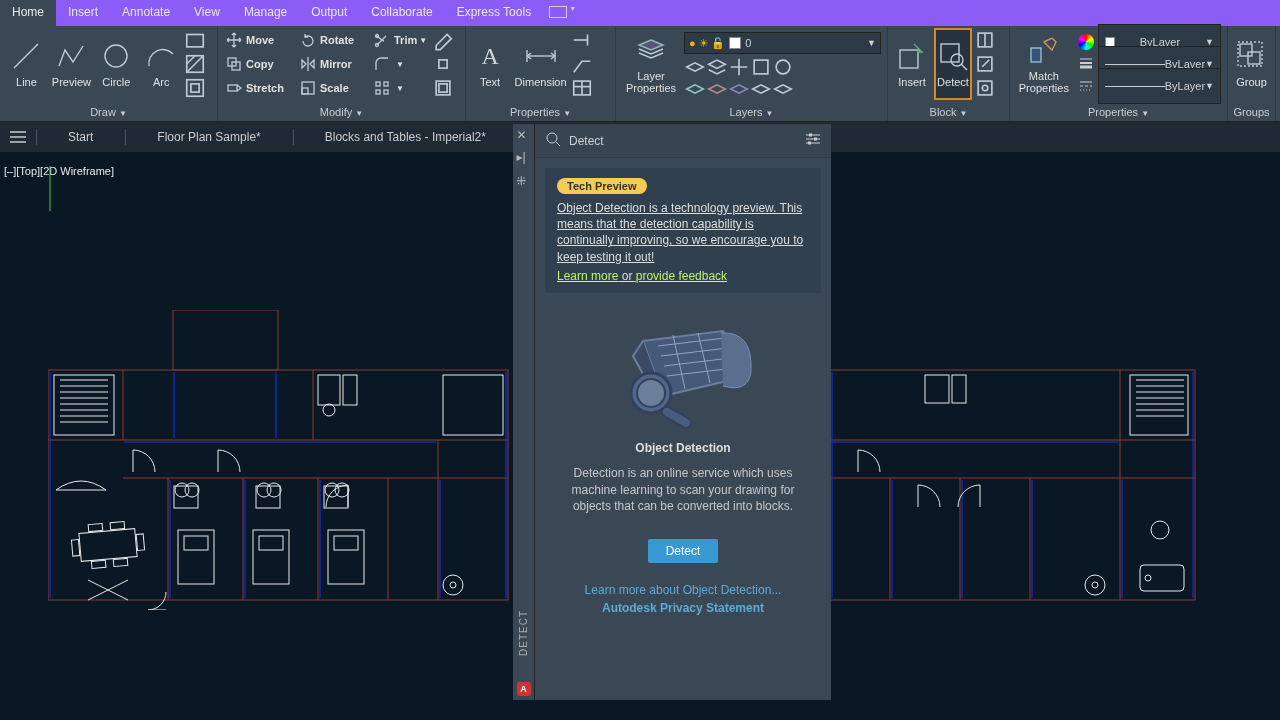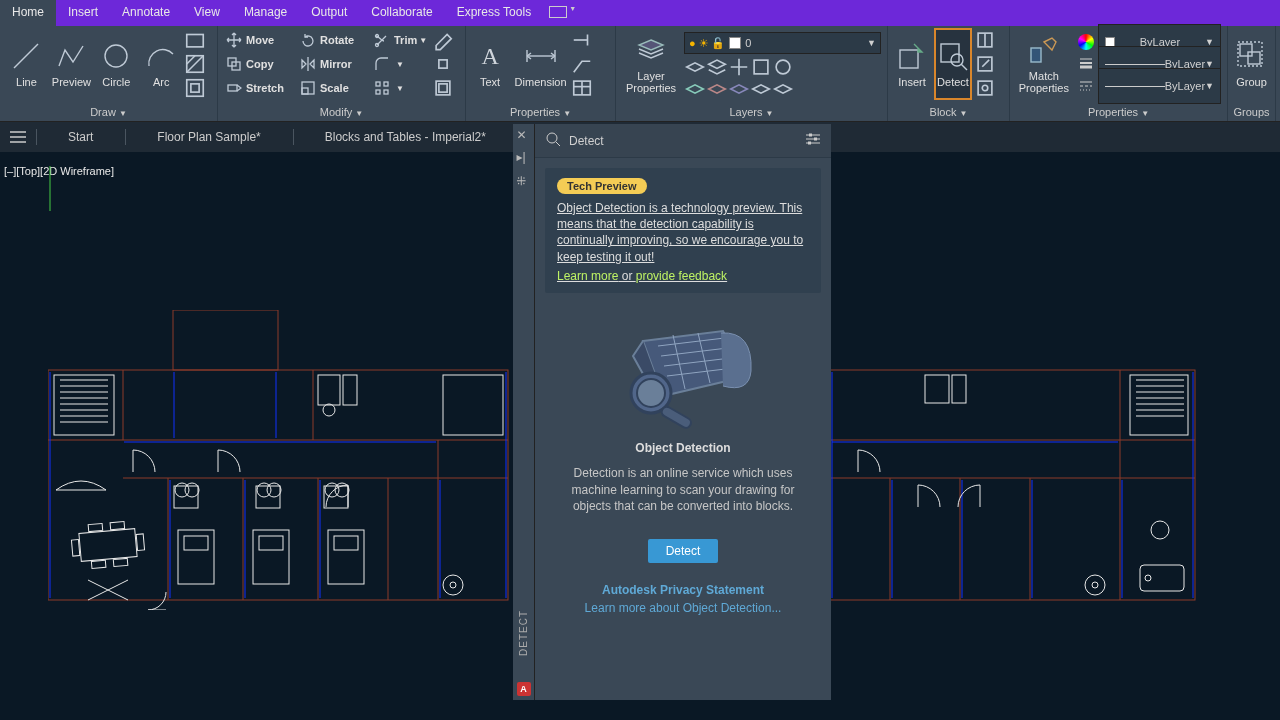--- a/index.html
+++ b/index.html
@@ -1,17 +1,17 @@
 <!DOCTYPE html>
 <html><head>
 <meta charset="utf-8">
 <style>
 * { box-sizing: border-box; margin: 0; padding: 0; font-family: "Segoe UI", Arial, sans-serif; }
 body { background: #0a1825; width: 1280px; height: 720px; overflow: hidden; position: relative; color: #d0d0d0; }
-.menubar { display:flex; height:26px; background:#6d28d9; font-size:12px; }
+.menubar { display:flex; height:26px; background:#8b5cf6; font-size:12px; }
 .menubar .tab { padding:5px 12px; cursor:pointer; color:#e8e8e8; }
 .menubar .tab.active { background:#3a4856; }
 .menubar .rec { width:18px; height:12px; margin:6px 6px; border:1px solid #ccc; position:relative; }
 .menubar .rec:after { content:"▼"; font-size:7px; position:absolute; right:-10px; top:-2px; color:#ccc;}
 .ribbon { display:flex; height:96px; background:#3a4856; border-bottom:1px solid #222; }
 .panel { border-right:1px solid #2c3a47; display:flex; flex-direction:column; padding:2px 4px 0 4px; position:relative; }
 .panel-body { flex:1; display:flex; }
 .panel-title { font-size:11px; color:#ccc; text-align:center; padding:1px 0 2px 0; height:16px; cursor:pointer; }
 .panel-title .arrow { font-size:8px; }
 .bigbtn { display:flex; flex-direction:column; align-items:center; justify-content:center; width:42px; height:72px; font-size:11px; color:#e0e0e0; margin:0 2px; }
@@ -694,18 +694,18 @@
             <circle cx="48" cy="72" r="14" fill="#6a7f99" stroke="#31425c" stroke-width="2"></circle>
             <rect x="62" y="84" width="32" height="10" rx="5" transform="rotate(30 62 84)" fill="#4a5d7a" stroke="#31425c" stroke-width="2"></rect>
           </g>
         </svg>
       </div>
 
       <div class="od-title">Object Detection</div>
       <div class="od-desc">Detection is an online service which uses machine learning to scan your drawing for objects that can be converted into blocks.</div>
       <button class="detect-btn">Detect</button>
       <div class="p-links">
+        <a href="#">Learn more about Object Detection...</a>
         <a href="#" style="font-weight:600">Autodesk Privacy Statement</a>
-        <a href="#">Learn more about Object Detection...</a>
       </div>
     </div>
   </div>
 </div>
 
 </body></html>

